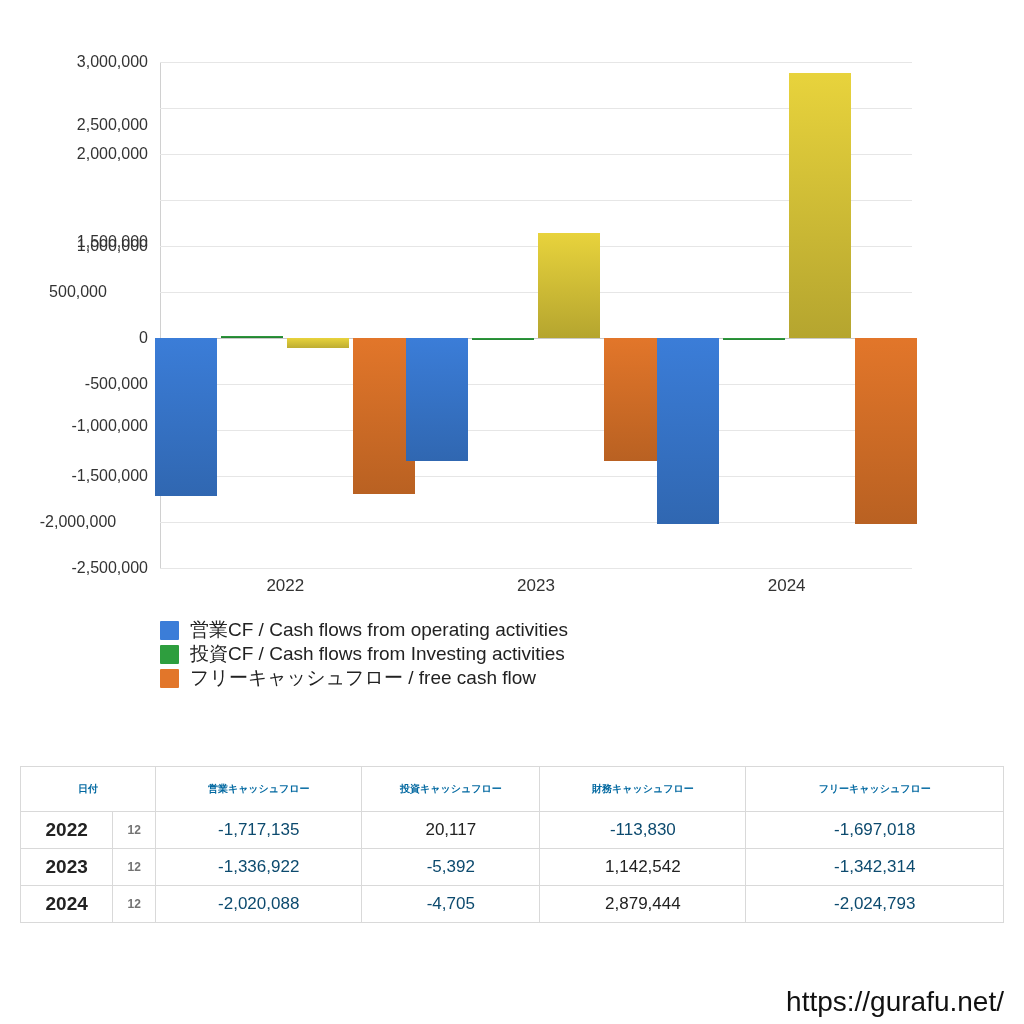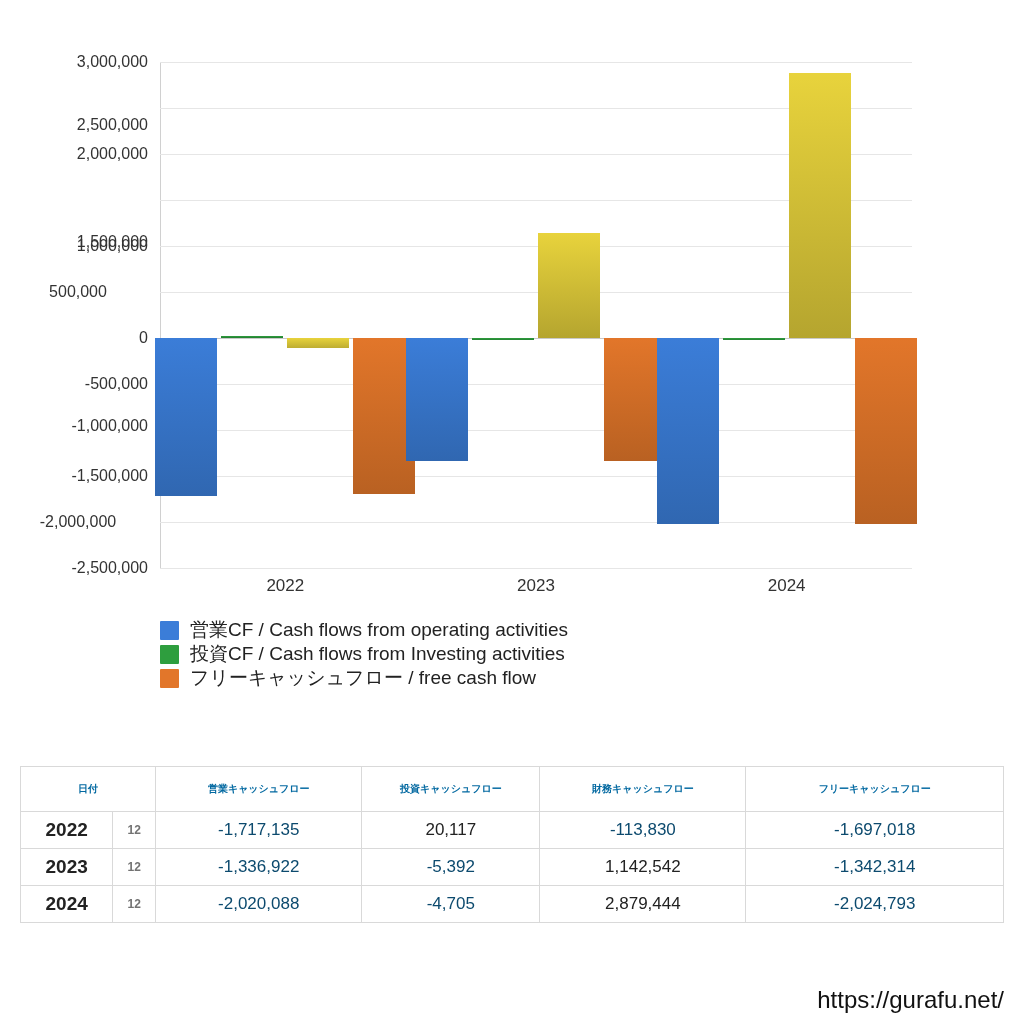--- a/index.html
+++ b/index.html
@@ -146,21 +146,21 @@
     font-size: 17px;
     height: 36px;
   }
   .neg { color: #0c4a6e; }
   .pos { color: #222; margin-top: 24px; }
 
   .site-url {
     position: absolute;
     right: 20px;
     top: 986px;
-    font-size: 24px;
+    font-size: 28px;
     color: #111;
     font-family: "Liberation Sans", sans-serif;
   }
 </style>
 </head>
 <body>
 
 <div class="chart-wrap">
   <div class="plot" id="plot">
     <div class="axis-left"></div>

